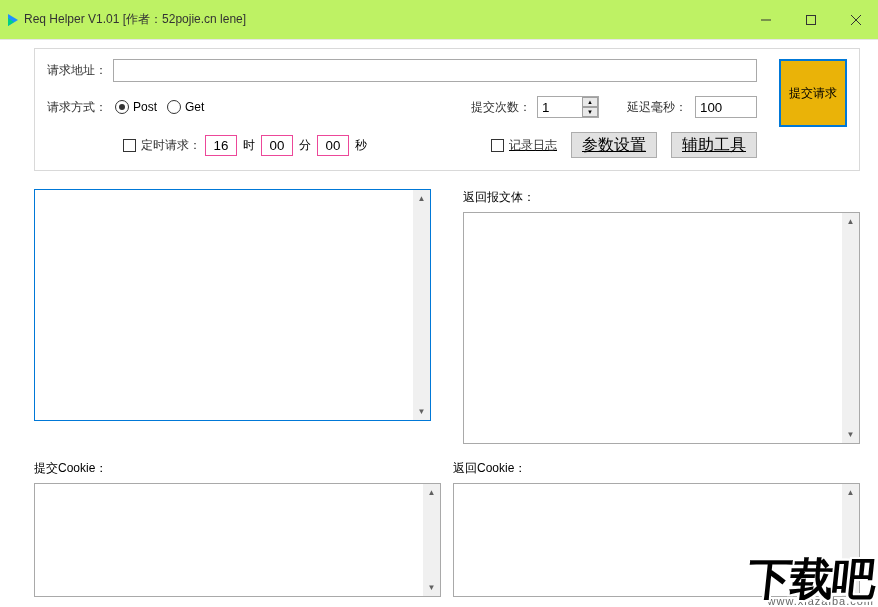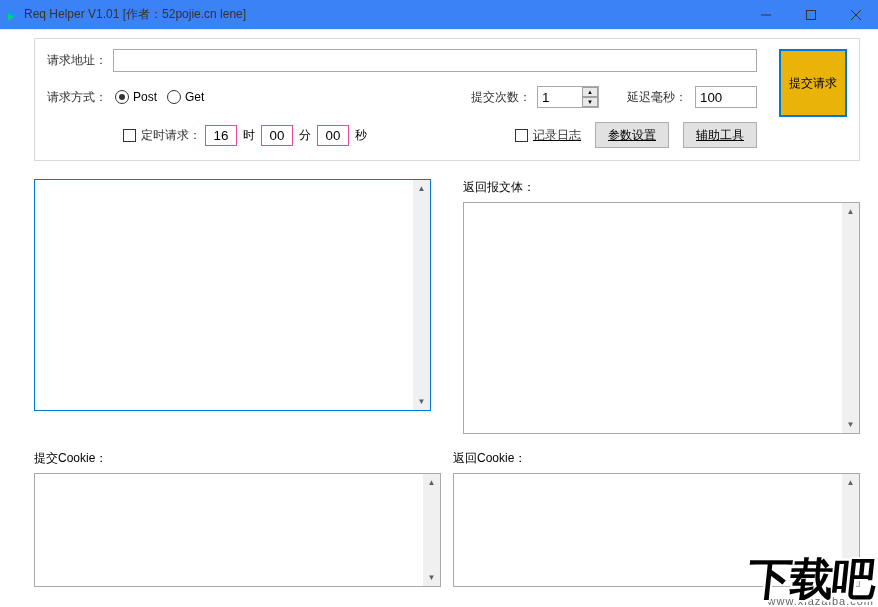--- a/index.html
+++ b/index.html
@@ -1,18 +1,18 @@
 <!DOCTYPE html>
 <html><head>
 <meta charset="utf-8">
 <style>
 * { box-sizing: border-box; margin: 0; padding: 0; }
 body { font-family: "Microsoft YaHei", "Segoe UI", sans-serif; font-size: 12px; background: #fff; width: 878px; height: 607px; overflow: hidden; position: relative; }
 
-.titlebar { height: 30px; display: flex; align-items: center; padding-left: 8px; background: #3b82f6; border-bottom: 1px solid #e5e5e5; }
+.titlebar { height: 40px; display: flex; align-items: center; padding-left: 8px; background: #bef264; border-bottom: 1px solid #e5e5e5; }
 .titlebar .icon { width: 0; height: 0; border-left: 10px solid #1e90ff; border-top: 6px solid transparent; border-bottom: 6px solid transparent; margin-right: 6px; position: relative; }
 .titlebar .icon::after { content: ""; position: absolute; left: -10px; top: -2px; width: 0; height: 0; border-left: 6px solid #00d084; border-top: 4px solid transparent; border-bottom: 4px solid transparent; }
 .titlebar .title { color: #333; }
 .winbtns { margin-left: auto; display: flex; height: 100%; }
 .winbtn { width: 45px; display: flex; align-items: center; justify-content: center; color: #555; cursor: pointer; }
 .winbtn svg { stroke: #333; stroke-width: 1; fill: none; }
 
 .content { padding: 8px 18px 0 18px; margin-left: 16px; }
 
 .panel { border: 1px solid #d9d9d9; padding: 10px 12px 12px 12px; position: relative; }
@@ -32,21 +32,21 @@
 .small-input { width: 32px; height: 21px; border: 1px solid #ec4899; text-align: center; margin: 0 4px; }
 .unit { margin: 0 2px 0 2px; }
 
 .right-col { display: flex; align-items: center; margin-left: auto; gap: 0; }
 .num-input-wrap { position: relative; display: inline-block; margin-left: 6px; }
 .num-input { width: 62px; height: 22px; border: 1px solid #a9a9a9; padding: 0 18px 0 4px; }
 .spin-btns { position: absolute; right: 1px; top: 1px; bottom: 1px; width: 16px; display: flex; flex-direction: column; }
 .spin-btn { flex: 1; border: 1px solid #a0a0a0; background: #e9e9e9; font-size: 6px; line-height: 1; display: flex; align-items: center; justify-content: center; cursor: pointer; }
 .delay-input { width: 62px; height: 22px; border: 1px solid #a9a9a9; padding: 8px 4px; margin-left: 8px; }
 
-.btn { height: 26px; min-width: 74px; border: 1px solid #adadad; background: #e1e1e1; cursor: pointer; font-family: inherit; font-size: 12px; padding: 0 10px; }
+.btn { height: 26px; min-width: 74px; border: 1px solid #adadad; background: #e1e1e1; cursor: pointer; font-family: inherit; font-size: 16px; padding: 0 10px; }
 
 .submit-btn { position: absolute; right: 12px; top: 10px; width: 68px; height: 68px; border: 2px solid #0078d7; background: #eab308; cursor: pointer; font-family: inherit; font-size: 12px; display: flex; align-items: center; justify-content: center; }
 
 .body-area { display: flex; gap: 32px; margin-top: 18px; }
 .col { flex: 1; display: flex; flex-direction: column; }
 .col-label { margin-bottom: 6px; }
 .textarea-wrap { position: relative; border: 1px solid #a9a9a9; background: #fff; display: flex; }
 .textarea-wrap.focused { border-color: #0078d7; }
 .ta { flex: 1; border: none; outline: none; resize: none; font-family: inherit; font-size: 12px; padding: 2px 4px; }
 .scrollbar { width: 17px; background: #f0f0f0; display: flex; flex-direction: column; }

